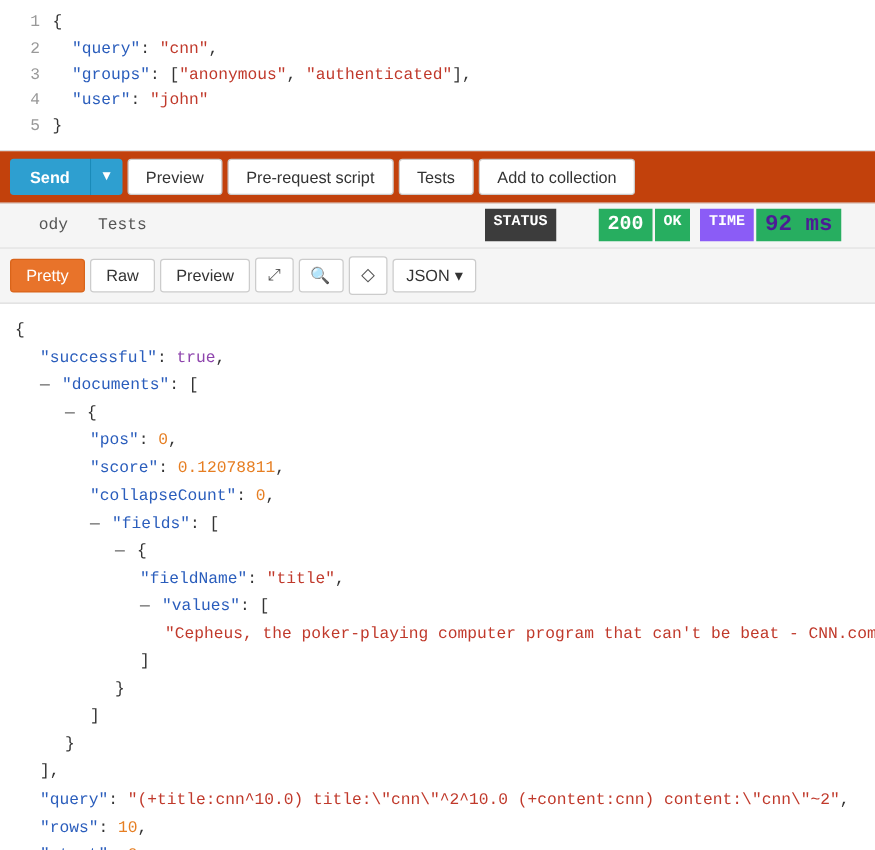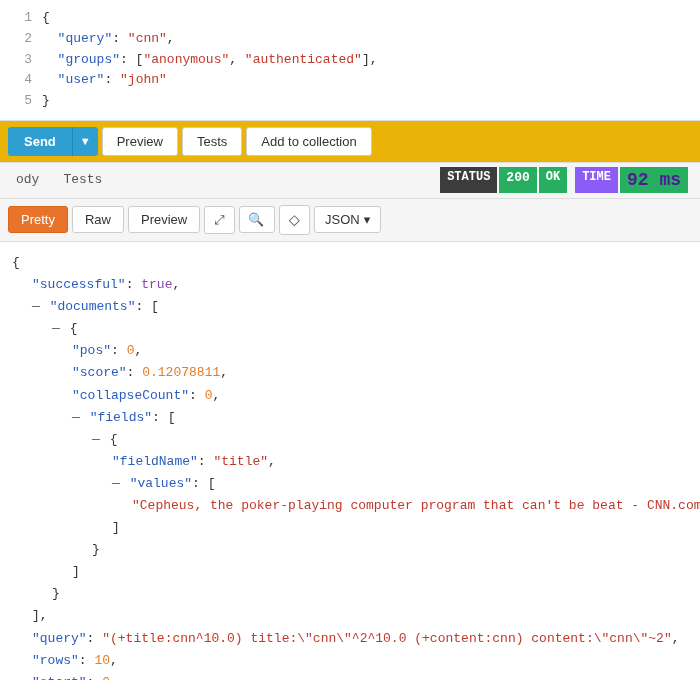--- a/index.html
+++ b/index.html
@@ -26,21 +26,21 @@
     .code-line { display: block; }
     .json-key { color: #2a5dbc; }
     .json-string { color: #c0392b; }
     .json-punct { color: #333; }
 
     
     .toolbar {
       display: flex;
       align-items: center;
       padding: 6px 8px;
-      background: #eab308;
+      background: #c2410c;
       border-bottom: 1px solid #ddd;
       gap: 4px;
     }
     .btn-send-group {
       display: flex;
       align-items: stretch;
     }
     .btn-send {
       background: #2e9fd0;
       color: #fff;
@@ -79,21 +79,21 @@
       cursor: pointer;
       border-radius: 3px;
     }
 
     
     .response-tabs {
       display: flex;
       align-items: center;
       background: #f5f5f5;
       border-bottom: 1px solid #ddd;
-      padding: 0 4px;
+      padding: 0 19px;
     }
     .tab-item {
       padding: 9px 12px;
       font-size: 13px;
       color: #555;
       cursor: pointer;
       border-bottom: 2px solid transparent;
     }
     .status-badges {
       margin-left: auto;
@@ -105,22 +105,23 @@
       background: #3c3c3c;
       color: #fff;
       padding: 3px 7px;
       font-size: 12px;
       font-weight: bold;
     }
     .badge-200 {
       background: #27ae60;
       color: #fff;
       padding: 3px 7px;
-      font-size: 13px;
-      font-weight: bold;
+      font-size: 16px;
+      font-weight: bold;
+      margin-left: 32px;
     }
     .badge-ok {
       background: #27ae60;
       color: #fff;
       padding: 3px 7px;
       font-size: 12px;
       font-weight: bold;
     }
     .badge-time-label {
       background: #8b5cf6;
@@ -216,20 +217,21 @@
   <span class="code-line"><span class="line-numbers">4</span><span class="json-key">&nbsp;&nbsp;"user"</span><span class="json-punct">: </span><span class="json-string">"john"</span></span>
   <span class="code-line"><span class="line-numbers">5</span><span class="json-punct">}</span></span>
 </div>
 
 <div class="toolbar">
   <div class="btn-send-group">
     <button class="btn-send">Send</button>
     <button class="btn-send-arrow">▼</button>
   </div>
   <button class="btn-toolbar">Preview</button>
+  <button class="btn-toolbar">Pre-request script</button>
   <button class="btn-toolbar">Tests</button>
   <button class="btn-add-collection">Add to collection</button>
 </div>
 
 <div class="response-tabs">
   <div class="tab-item">ody</div>
   <div class="tab-item">Tests</div>
   <div class="status-badges">
     <span class="badge-status">STATUS</span>
       <span class="badge-200">200</span>

